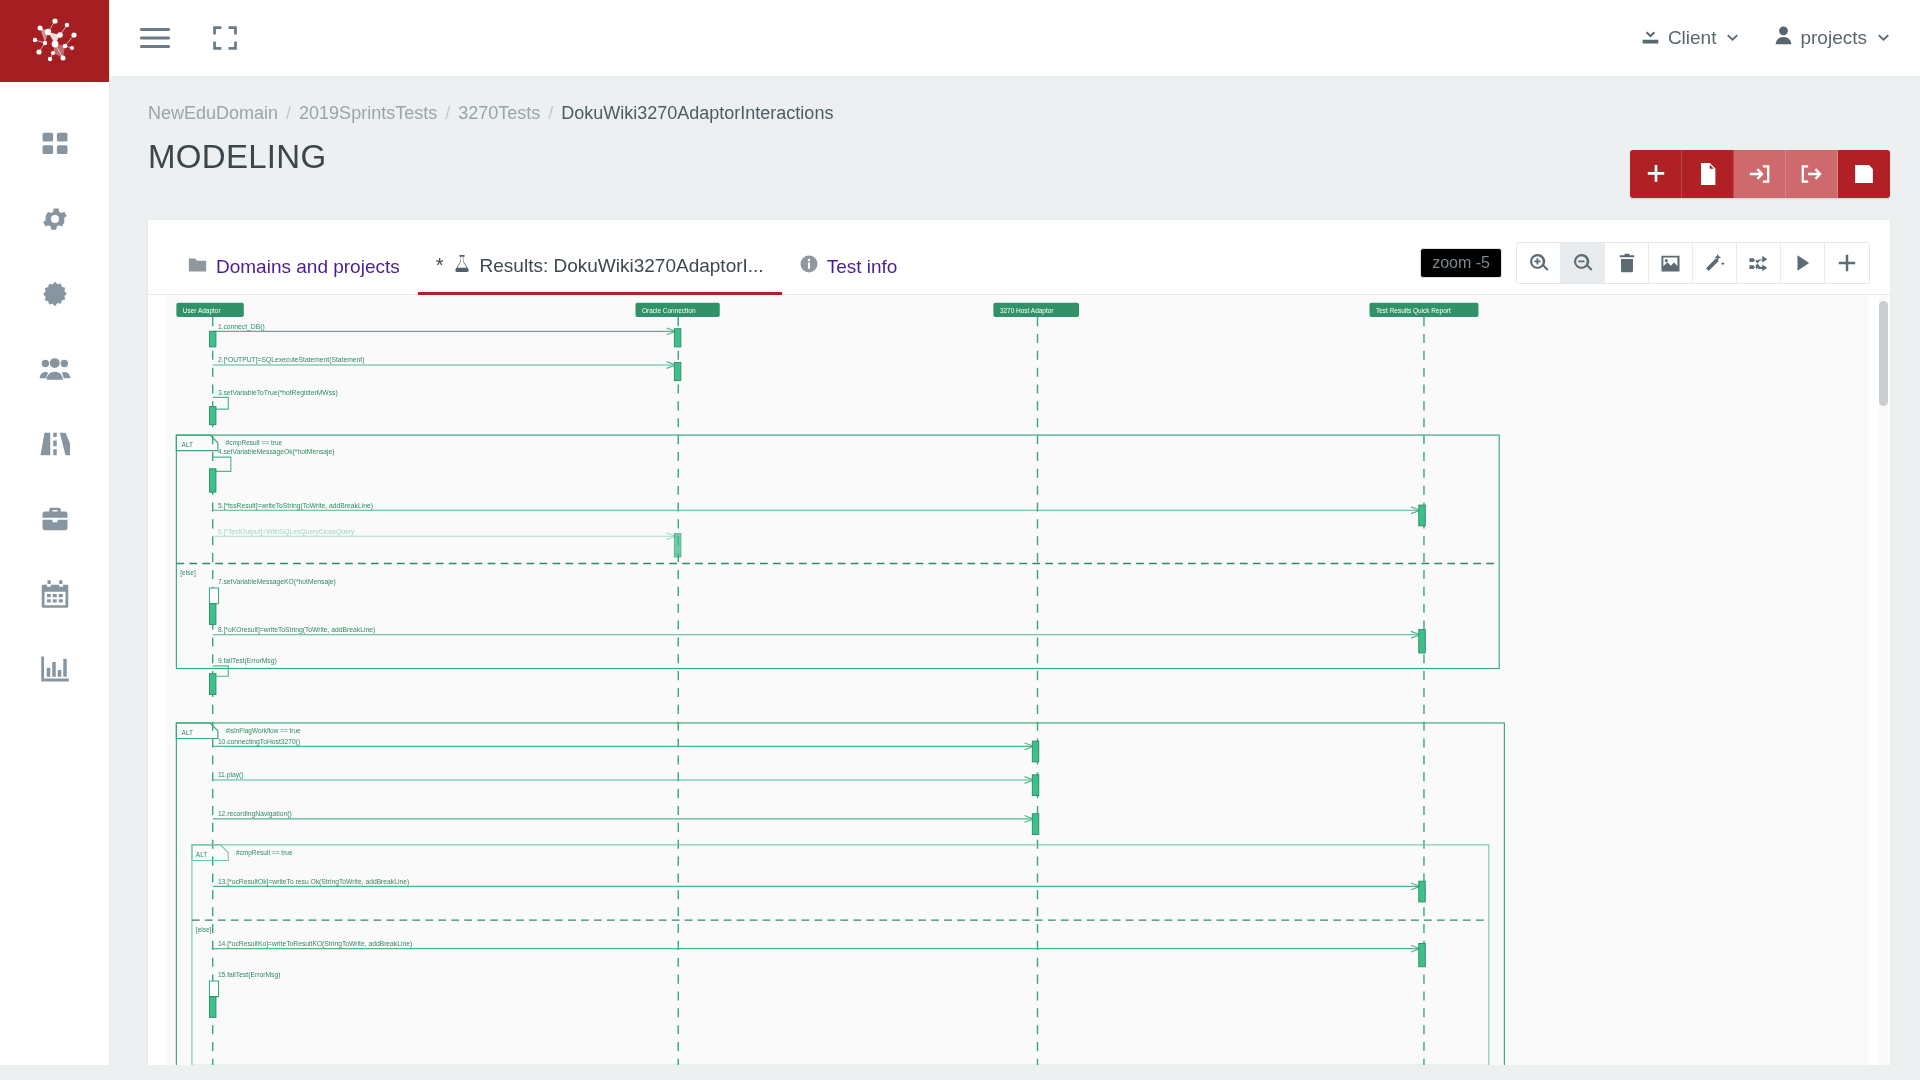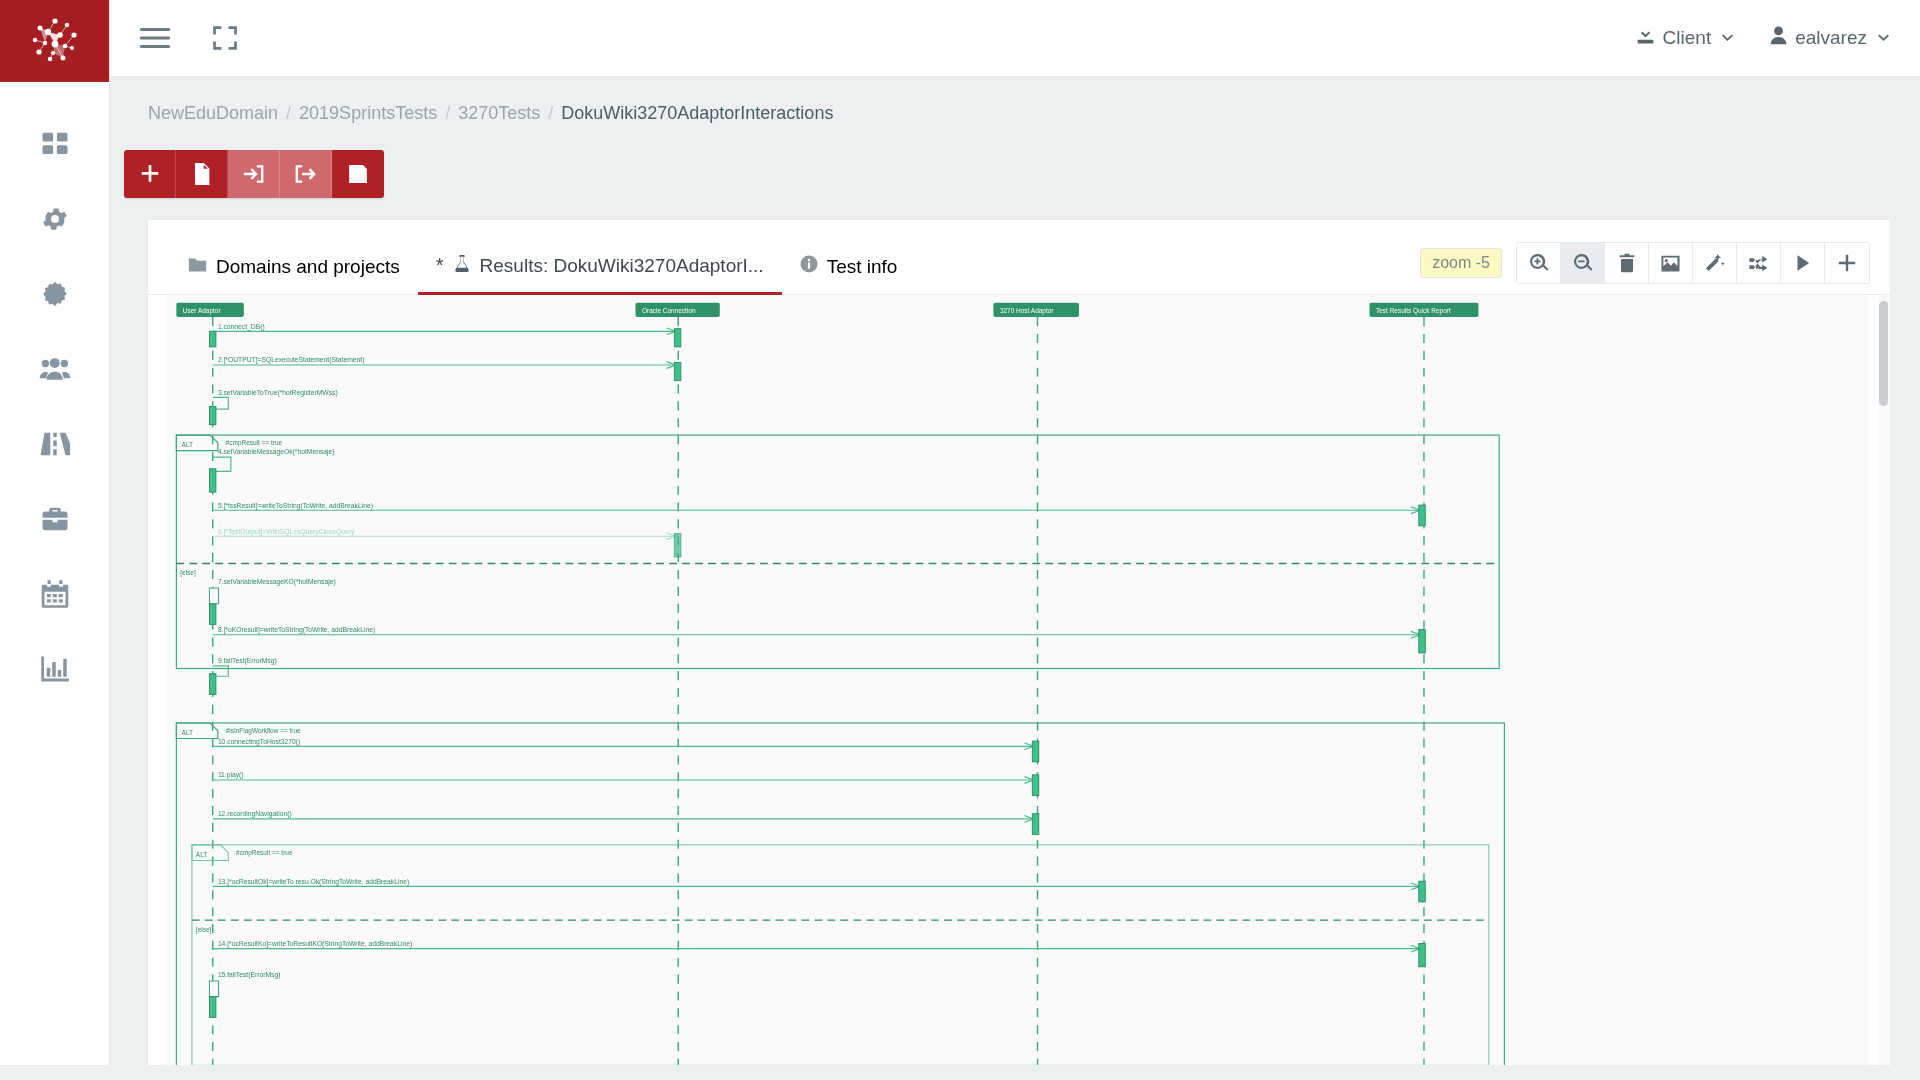--- a/index.html
+++ b/index.html
@@ -105,36 +105,36 @@
   }
   .tabstrip {
     display: flex; align-items: flex-end;
     padding: 22px 20px 0 22px;
     border-bottom: 1px solid #e9ecee;
     position: relative;
   }
   .tab {
     display: flex; align-items: center; gap: 9px;
     padding: 10px 18px 14px 18px;
-    font-size: 19px; color: #000000; cursor: pointer;
+    font-size: 19px; color: #4c1d95; cursor: pointer;
     border-bottom: 3px solid transparent;
     margin-bottom: -1px; white-space: nowrap;
   }
   .tab svg { fill: #8d989f; }
   .tab.active { color: #3d484f; border-bottom-color: #b02126; }
   .tab.active svg { fill: #55606a; }
   .tab .star { color: #3d484f; font-size: 20px; line-height: 1; align-self: flex-start; margin-top: 1px; }
 
   .tabstrip .tools {
     margin-left: auto; display: flex; align-items: center; gap: 14px;
     padding-bottom: 10px;
   }
   .zoom-chip {
     border: 1px solid #dfe3e6; border-radius: 3px;
-    padding: 5px 11px; font-size: 16px; color: #7c878e; background: #fef9c3;
+    padding: 5px 11px; font-size: 16px; color: #7c878e; background: #000000;
   }
   .tool-group { display: flex; border: 1px solid #e4e7ea; border-radius: 3px; overflow: hidden; }
   .tool-btn {
     width: 44px; height: 40px; border: 0; background: #fff; cursor: pointer;
     border-right: 1px solid #e9ecef;
     display: flex; align-items: center; justify-content: center;
   }
   .tool-btn:last-child { border-right: 0; }
   .tool-btn.active { background: #e9ecef; }
   .tool-btn svg { fill: #5d6b75; }
@@ -291,21 +291,21 @@
               </svg>
           </span>
         </div>
         <div class="user-menu">
           <span>
             <svg width="17" height="19" viewBox="0 0 16 18">
                 <circle cx="8" cy="4.6" r="4.2"></circle>
                 <path d="M.6 17.4c0-4.4 3.3-7 7.4-7s7.4 2.6 7.4 7z"></path>
               </svg>
           </span>
-          <span>ealvarez</span>
+          <span>projects</span>
           <span class="caret">
             <svg width="13" height="9" viewBox="0 0 12 8">
                 <path d="M1 1.4L6 6.2 11 1.4 9.8.3 6 3.9 2.2.3z"></path>
               </svg>
           </span>
         </div>
       </div>
     </header>
 
     <div class="content">
@@ -314,20 +314,23 @@
         <a>NewEduDomain</a>
         <span class="sep">/</span>
         <a>2019SprintsTests</a>
         <span class="sep">/</span>
         <a>3270Tests</a>
         <span class="sep">/</span>
         <span class="current">DokuWiki3270AdaptorInteractions</span>
       </nav>
 
       <div class="title-row">
+        <div class="grow">
+          <h1 class="page-title">MODELING</h1>
+        </div>
         <div class="action-group">
           <button class="action-btn">
             <svg width="20" height="20" viewBox="0 0 18 18">
                 <path d="M7.8 1h2.4v6.2h6.2v2.4h-6.2V16H7.8V9.6H1.6V7.2h6.2z"></path>
               </svg>
           </button>
           <button class="action-btn">
             <svg width="20" height="22" viewBox="0 0 16 20">
                 <path d="M1.6 0h8.1l5 5v15h-13zm8 1.5V5.3h3.7zM4.4 9.6h1.8l1.2 2 1.2-2h1.8l-2 3.1 2.1 3.3H8.7L7.4 13.8 6.1 16H4.3l2.1-3.3z"></path>
               </svg>

